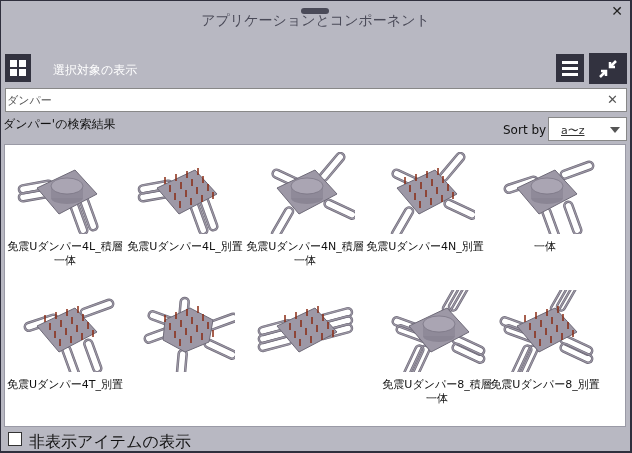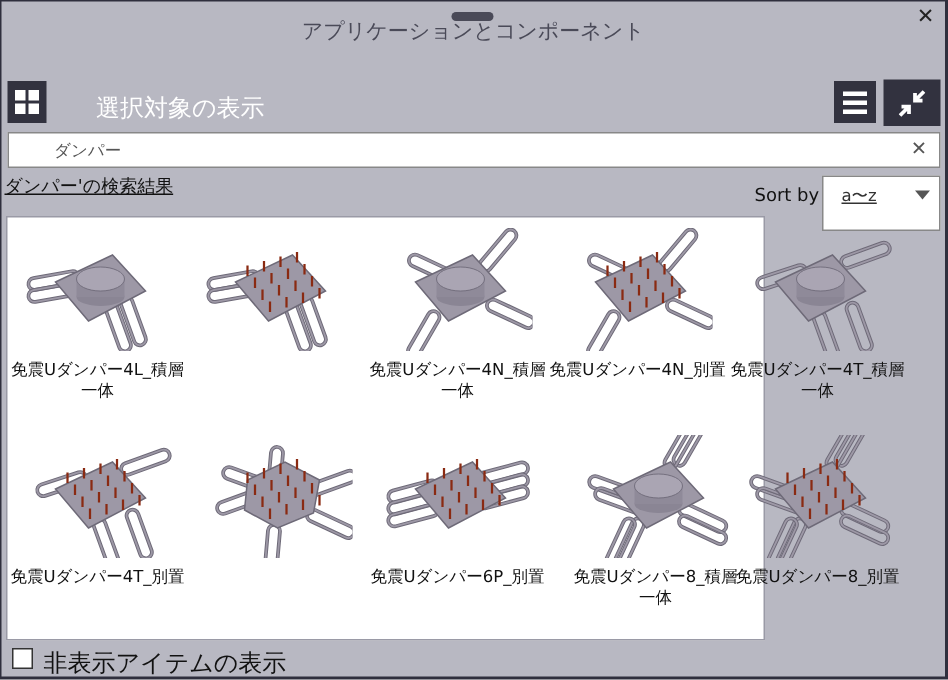--- a/index.html
+++ b/index.html
@@ -31,53 +31,53 @@
       display: flex; align-items: center; justify-content: center; cursor: pointer;
     }
     .tbtn.grid { left: 4px; width: 26px; }
     .tbtn.list { left: 555px; }
     .tbtn.shrink { left: 588px; width: 38px; height: 31px; top: 52px; }
     .grid-icon { display: grid; grid-template-columns: 7px 7px; gap: 2px; }
     .grid-icon span { width: 7px; height: 7px; background: #fff; display: block; }
     .list-icon { display: flex; flex-direction: column; gap: 3px; }
     .list-icon span { width: 16px; height: 3px; background: #fff; display: block; }
     .show-sel {
-      position: absolute; left: 63px; top: 61px; font-size: 16px; color: #fff;
+      position: absolute; left: 52px; top: 61px; font-size: 12px; color: #fff;
     }
     .search {
       position: absolute; left: 4px; top: 87px; width: 622px; height: 24px;
       background: #fff; border: 1px solid #888;
     }
     .search input {
-      border: none; outline: none; width: 580px; height: 22px; padding-left: 30px;
+      border: none; outline: none; width: 580px; height: 22px; padding-left: 1px;
       font-size: 11px; color: #555; background: transparent;
       font-family: "DejaVu Sans", "Liberation Sans", sans-serif;
     }
     .search .clear {
       position: absolute; right: 8px; top: 3px; font-size: 13px; color: #555; font-weight: bold;
       cursor: pointer;
     }
     .result-label {
-      position: absolute; left: 2px; top: 115px; font-size: 12px; color: #111; text-decoration: underline;
+      position: absolute; left: 2px; top: 115px; font-size: 12px; color: #111;
     }
     .sort-label {
       position: absolute; left: 502px; top: 122px; font-size: 12px; color: #111;
     }
     .sort-select {
-      position: absolute; left: 547px; top: 116px; width: 79px; height: 37px;
+      position: absolute; left: 547px; top: 116px; width: 79px; height: 24px;
       background: #fff; border: 1px solid #888; font-size: 11px; color: #333;
       padding: 5px 0 0 12px; cursor: pointer; text-decoration: underline;
     }
     .sort-select .arrow {
       position: absolute; right: 6px; top: 9px; width: 0; height: 0;
       border-left: 5px solid transparent; border-right: 5px solid transparent;
       border-top: 6px solid #555;
     }
     .results {
-      position: absolute; left: 3px; top: 143px; width: 506px; height: 283px;
+      position: absolute; left: 3px; top: 143px; width: 622px; height: 283px;
       background: #fff; border: 1px solid #9a9aa6;
     }
     .tile {
       position: absolute; width: 120px; cursor: pointer;
       display: flex; flex-direction: column; align-items: center;
     }
     .thumb { width: 100px; height: 82px; position: relative; }
     .tname {
       font-size: 11px; color: #111; text-align: center; line-height: 14px;
       margin-top: 6px; white-space: normal; width: 124px;
@@ -191,20 +191,23 @@
             <line x1="56" y1="53" x2="56" y2="46" stroke="#8a2a12" stroke-width="1.5"></line>
             <line x1="52" y1="26" x2="52" y2="19" stroke="#8a2a12" stroke-width="1.5"></line>
             <line x1="57" y1="34" x2="57" y2="27" stroke="#8a2a12" stroke-width="1.5"></line>
             <line x1="62" y1="42" x2="62" y2="35" stroke="#8a2a12" stroke-width="1.5"></line>
             <line x1="67" y1="50" x2="67" y2="43" stroke="#8a2a12" stroke-width="1.5"></line>
             <line x1="63" y1="23" x2="63" y2="16" stroke="#8a2a12" stroke-width="1.5"></line>
             <line x1="68" y1="31" x2="68" y2="24" stroke="#8a2a12" stroke-width="1.5"></line>
             <line x1="73" y1="39" x2="73" y2="32" stroke="#8a2a12" stroke-width="1.5"></line>
             <line x1="78" y1="47" x2="78" y2="40" stroke="#8a2a12" stroke-width="1.5"></line>
           </svg></div>
+        <div class="tname">
+          <div>免震Uダンパー4L_別置</div>
+        </div>
       </div>
       <div class="tile" style="left: 240px; top: 7px; justify-content: center;">
         <div class="thumb"><svg width="100" height="82" viewBox="0 0 100 82">
             <g transform="translate(18,20) rotate(25)">
               <rect x="0" y="-4" width="34" height="8" rx="4" fill="none" stroke="#6e6a78" stroke-width="2.5"></rect>
               <rect x="0" y="-4" width="34" height="8" rx="4" fill="none" stroke="#9d98a6" stroke-width="1.2"></rect>
             </g>
             <g transform="translate(66,28) rotate(-50)">
               <rect x="0" y="-4" width="34" height="8" rx="4" fill="none" stroke="#6e6a78" stroke-width="2.5"></rect>
               <rect x="0" y="-4" width="34" height="8" rx="4" fill="none" stroke="#9d98a6" stroke-width="1.2"></rect>
@@ -284,21 +287,20 @@
             <g transform="translate(72,50) rotate(70)">
               <rect x="0" y="-4" width="34" height="8" rx="4" fill="none" stroke="#6e6a78" stroke-width="2.5"></rect>
               <rect x="0" y="-4" width="34" height="8" rx="4" fill="none" stroke="#9d98a6" stroke-width="1.2"></rect>
             </g>
             <polygon points="22,36 60,18 82,42 44,62" fill="#9d98a6" stroke="#6e6a78"></polygon>
             <ellipse cx="52" cy="46" rx="16" ry="6" fill="#8a8594"></ellipse>
             <rect x="36" y="34" width="32" height="12" fill="#8f8a99"></rect>
             <ellipse cx="52" cy="34" rx="16" ry="8" fill="#aaa5b3" stroke="#6e6a78" stroke-width="0.6"></ellipse>
           </svg></div>
         <div class="tname">
-          <div>免震Uダンパー4T_積層</div>
           <div>一体</div>
         </div>
       </div>
       <div class="tile" style="left: 0px; top: 145px; justify-content: center;">
         <div class="thumb"><svg width="100" height="82" viewBox="0 0 100 82">
             <g transform="translate(10,38) rotate(-18)">
               <rect x="0" y="-4" width="34" height="8" rx="4" fill="none" stroke="#6e6a78" stroke-width="2.5"></rect>
               <rect x="0" y="-4" width="34" height="8" rx="4" fill="none" stroke="#9d98a6" stroke-width="1.2"></rect>
             </g>
             <g transform="translate(66,24) rotate(-20)">
@@ -417,23 +419,20 @@
             <line x1="56" y1="53" x2="56" y2="46" stroke="#8a2a12" stroke-width="1.5"></line>
             <line x1="52" y1="26" x2="52" y2="19" stroke="#8a2a12" stroke-width="1.5"></line>
             <line x1="57" y1="34" x2="57" y2="27" stroke="#8a2a12" stroke-width="1.5"></line>
             <line x1="62" y1="42" x2="62" y2="35" stroke="#8a2a12" stroke-width="1.5"></line>
             <line x1="67" y1="50" x2="67" y2="43" stroke="#8a2a12" stroke-width="1.5"></line>
             <line x1="63" y1="23" x2="63" y2="16" stroke="#8a2a12" stroke-width="1.5"></line>
             <line x1="68" y1="31" x2="68" y2="24" stroke="#8a2a12" stroke-width="1.5"></line>
             <line x1="73" y1="39" x2="73" y2="32" stroke="#8a2a12" stroke-width="1.5"></line>
             <line x1="78" y1="47" x2="78" y2="40" stroke="#8a2a12" stroke-width="1.5"></line>
           </svg></div>
-        <div class="tname">
-          <div>免震Uダンパー6P_別置</div>
-        </div>
       </div>
       <div class="tile" style="left: 360px; top: 145px; margin-left: 12px;">
         <div class="thumb"><svg width="100" height="82" viewBox="0 0 100 82">
             <g transform="translate(6,30) rotate(20)">
               <rect x="0" y="-4" width="34" height="8" rx="4" fill="none" stroke="#6e6a78" stroke-width="2.5"></rect>
               <rect x="0" y="-4" width="34" height="8" rx="4" fill="none" stroke="#9d98a6" stroke-width="1.2"></rect>
             </g>
             <g transform="translate(10,38) rotate(20)">
               <rect x="0" y="-4" width="34" height="8" rx="4" fill="none" stroke="#6e6a78" stroke-width="2.5"></rect>
               <rect x="0" y="-4" width="34" height="8" rx="4" fill="none" stroke="#9d98a6" stroke-width="1.2"></rect>

